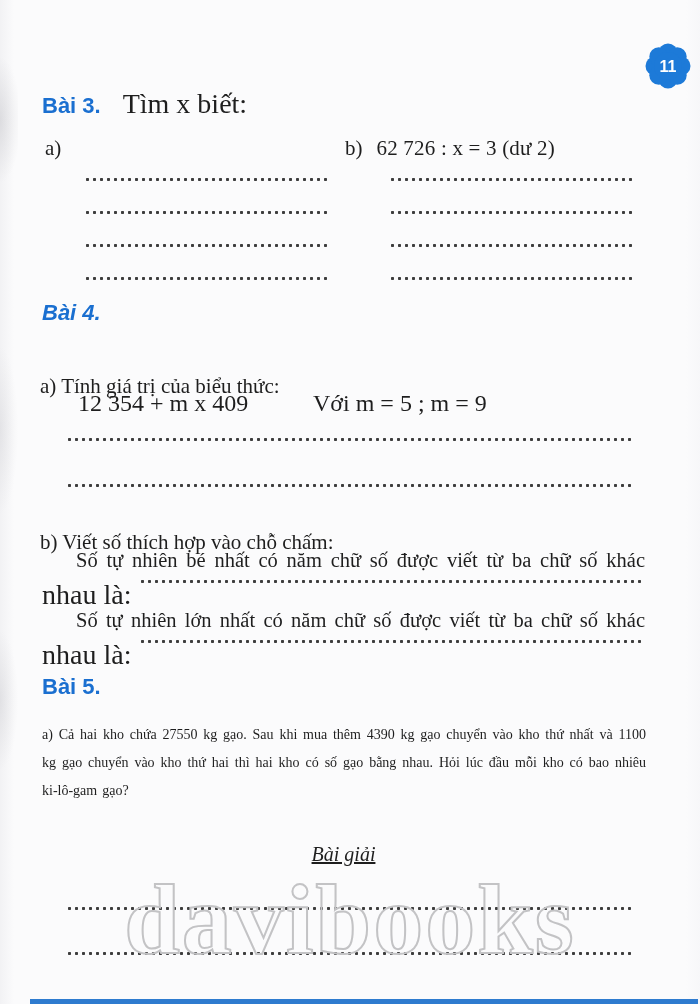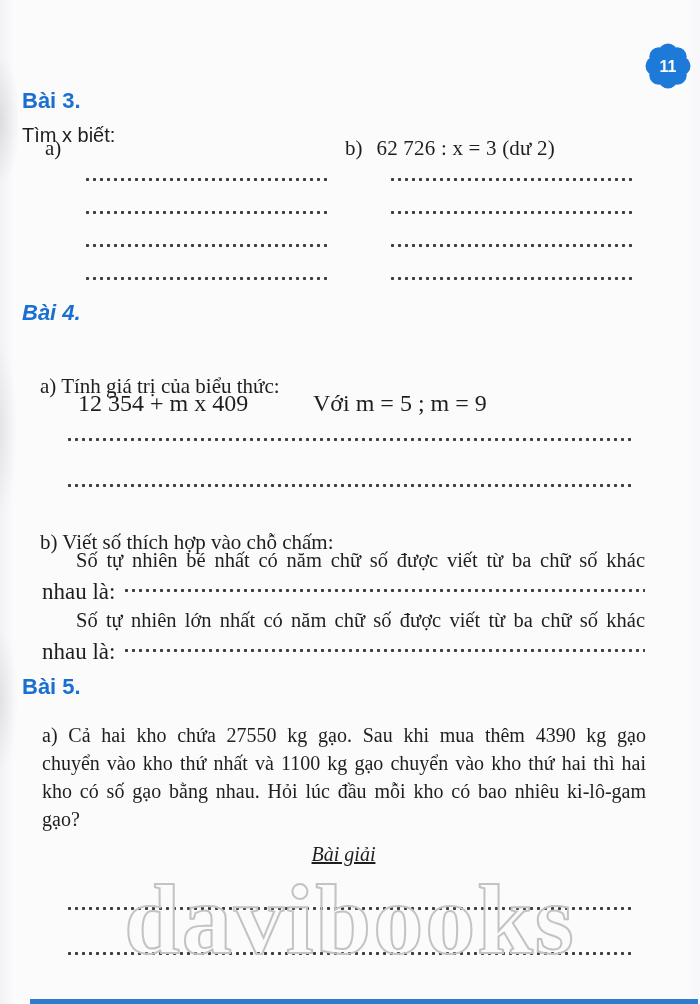--- a/index.html
+++ b/index.html
@@ -29,28 +29,28 @@
   }
   .badge svg { position: absolute; inset: 0; }
   .badge .num {
     position: absolute; inset: 0;
     display: flex; align-items: center; justify-content: center;
     color: #ffffff; font-family: "Liberation Sans", sans-serif;
     font-size: 16px; font-weight: 700; padding-top: 1px;
   }
   
   .ex-heading {
-    position: absolute; left: 22px;
+    position: absolute; left: 42px;
     font-family: "Liberation Sans", sans-serif;
     font-weight: 700; font-size: 22px; color: #1a6fd0;
-    display: flex; align-items: baseline; gap: 10px; flex-direction: column;
+    display: flex; align-items: baseline; gap: 22px;
   }
   .ex-heading .after {
-    font-family: Liberation Sans, sans-serif;
-    font-weight: 400; color: #1e1e1e; font-size: 20px;
+    font-family: Liberation Serif, serif;
+    font-weight: 400; color: #1e1e1e; font-size: 28px;
   }
   
   .eq-part { position: absolute; display: flex; gap: 14px; font-size: 21px; }
   .eq-part .eq { letter-spacing: .2px; }
   
   .dots {
     height: 5px;
     background-image: radial-gradient(circle, #3d3d3d 1.35px, transparent 1.75px);
     background-size: 7px 5px;
     background-position: 0 50%;
@@ -61,27 +61,27 @@
   .abs-text { position: absolute; font-size: 24px; }
   
   .jline {
     position: absolute; left: 42px; width: 603px;
     font-size: 20.5px; text-align: justify; text-align-last: justify;
     white-space: nowrap;
   }
   .jline.indent { padding-left: 34px; }
   .fill-line {
     position: absolute; left: 42px; width: 603px;
-    display: flex; align-items: center; font-size: 23px;
+    display: flex; align-items: flex-start; font-size: 28px;
   }
   .fill-line .leader { flex: 1; margin-left: 8px; margin-bottom: 4px; }
   
   .para {
     position: absolute; left: 42px; width: 604px;
-    font-size: 20px; line-height: 28px; text-align: justify;
+    font-size: 14px; line-height: 28px; text-align: justify;
     word-spacing: 1.5px;
   }
   .solution-label {
     position: absolute; left: 42px; width: 603px; text-align: center;
     font-size: 20px; font-style: italic; text-decoration: underline;
   }
   
   .wm-main {
     position: absolute; left: 0; top: 862px; width: 700px; text-align: center;
     font-family: "Liberation Serif", serif; font-weight: 700;

